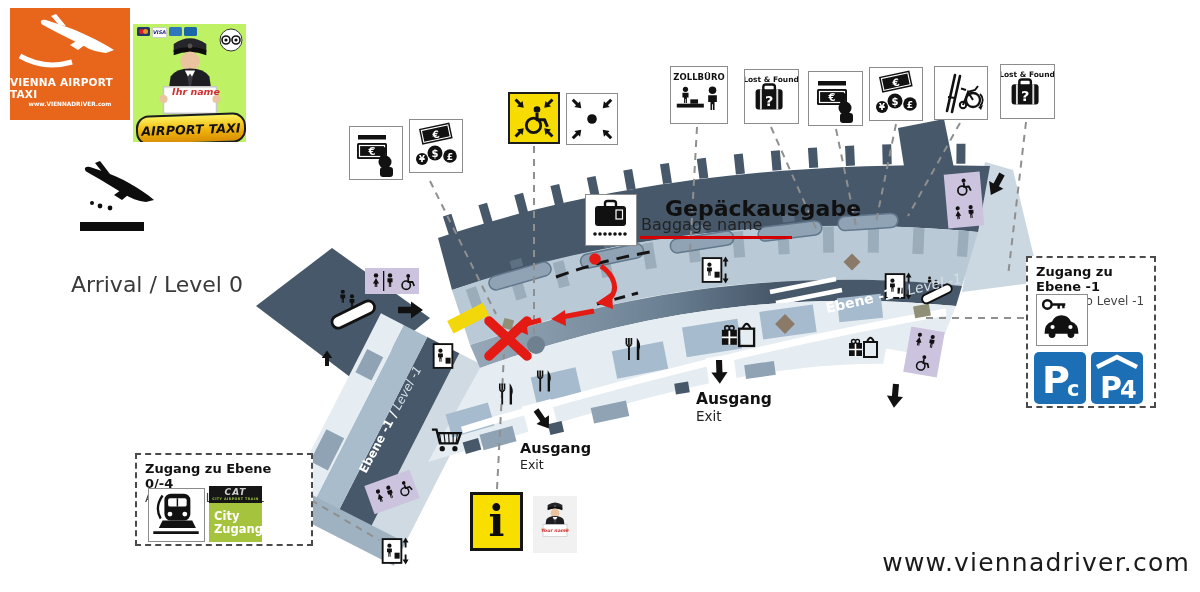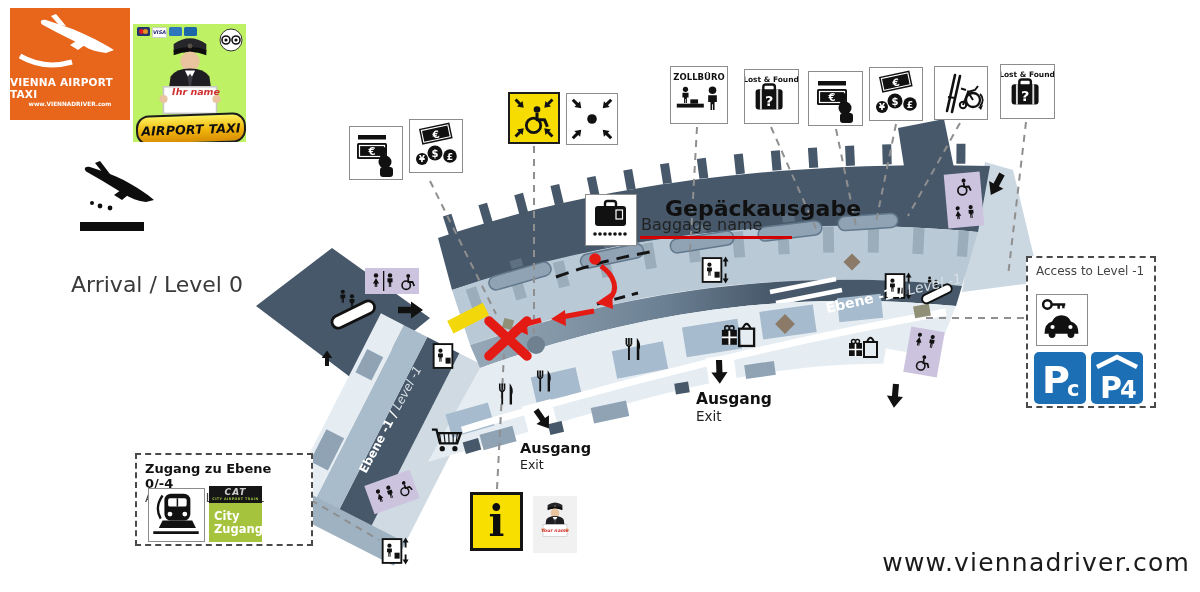--- a/index.html
+++ b/index.html
@@ -528,20 +528,21 @@
           <circle cx="34" cy="39" r="1.8"></circle>
           <circle cx="39" cy="39" r="1.8"></circle>
         </g>
   </svg>
 </div>
 <div class="abs bg-title">Gepäckausgabe</div>
 <div class="abs bg-sub">Baggage name</div>
 <div class="abs bg-line"></div>
 
 <div class="dash-box" style="left:1026px;top:256px;width:130px;height:152px">
+  <div class="db-t1">Zugang zu Ebene -1</div>
   <div class="db-t2">Access to Level -1</div>
   <div class="icon-frame" style="left:8px;top:36px;width:52px;height:52px">
     <svg width="49" height="49" viewBox="0 0 52 52">
       <circle cx="11" cy="10" r="4.5" fill="none" stroke="#111" stroke-width="2.6"></circle>
       <path d="M15,10 L30,10 M23,10 L23,14.5 M28,10 L28,14" stroke="#111" stroke-width="2.6"></path>
       <path d="M8,41 Q8,30 16,28 Q19,21.5 26,21.5 Q33,21.5 36,28 Q44,30 44,41 Z" fill="#111"></path>
       <circle cx="16" cy="42" r="3.6" fill="#111"></circle>
           <circle cx="36" cy="42" r="3.6" fill="#111"></circle>
       <circle cx="16.5" cy="34" r="2.2" fill="#fff"></circle>
           <circle cx="35.5" cy="34" r="2.2" fill="#fff"></circle>

